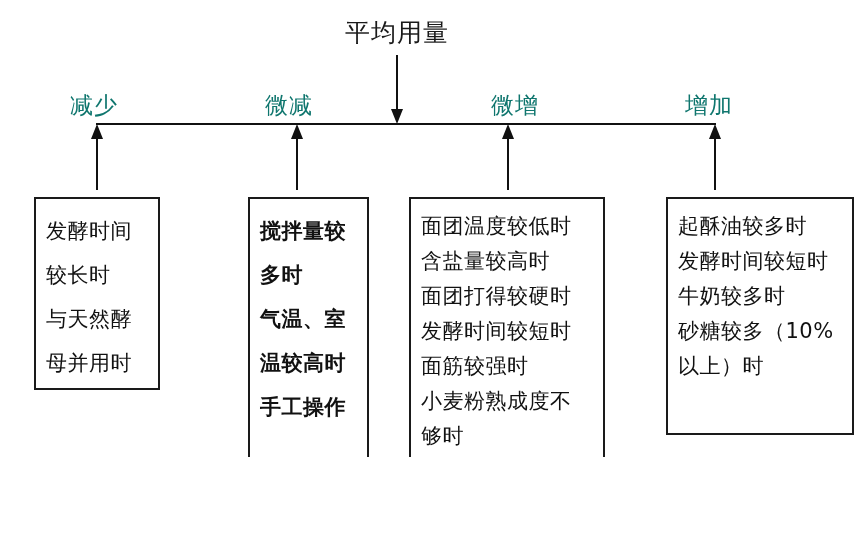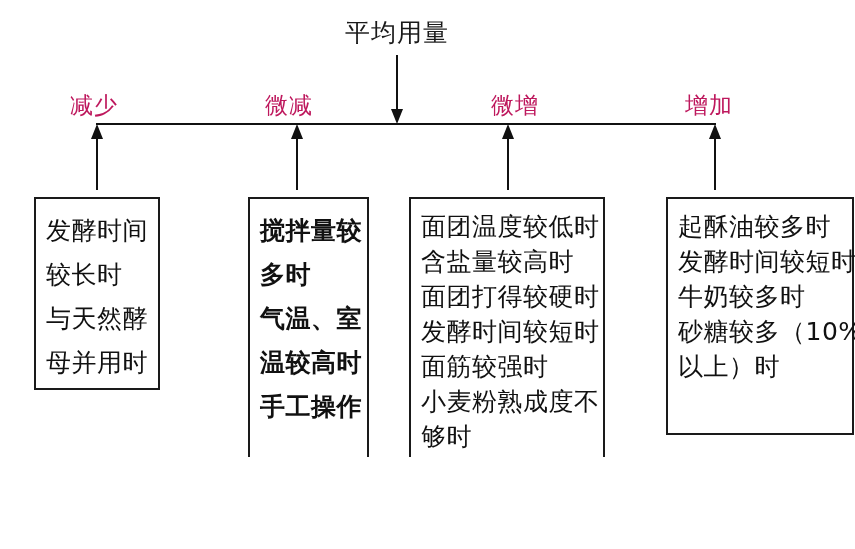--- a/index.html
+++ b/index.html
@@ -40,21 +40,21 @@
     height: 2px;
     background: #111111;
   }
 
   
   .scale-label {
     position: absolute;
     font-size: 23px;
     line-height: 27px;
     white-space: nowrap;
-    color: #be185d;
+    color: #0f766e;
     letter-spacing: 1px;
   }
 
   
   .riser {
     position: absolute;
     width: 2px;
     background: #111111;
   }
   .riser-head {
@@ -83,21 +83,21 @@
 
   
   .node-box {
     position: absolute;
     border: 2px solid #1a1a1a;
     background: #ffffff;
     box-sizing: border-box;
     padding: 10px 8px 10px 10px;
   }
   .node-line {
-    font-size: 25px;
+    font-size: 21px;
     line-height: 35px;
     white-space: nowrap;
     color: #111111;
     letter-spacing: 0.5px;
   }
   .node-box.narrow .node-line {
     line-height: 44px;
   }
 </style>
 </head>

